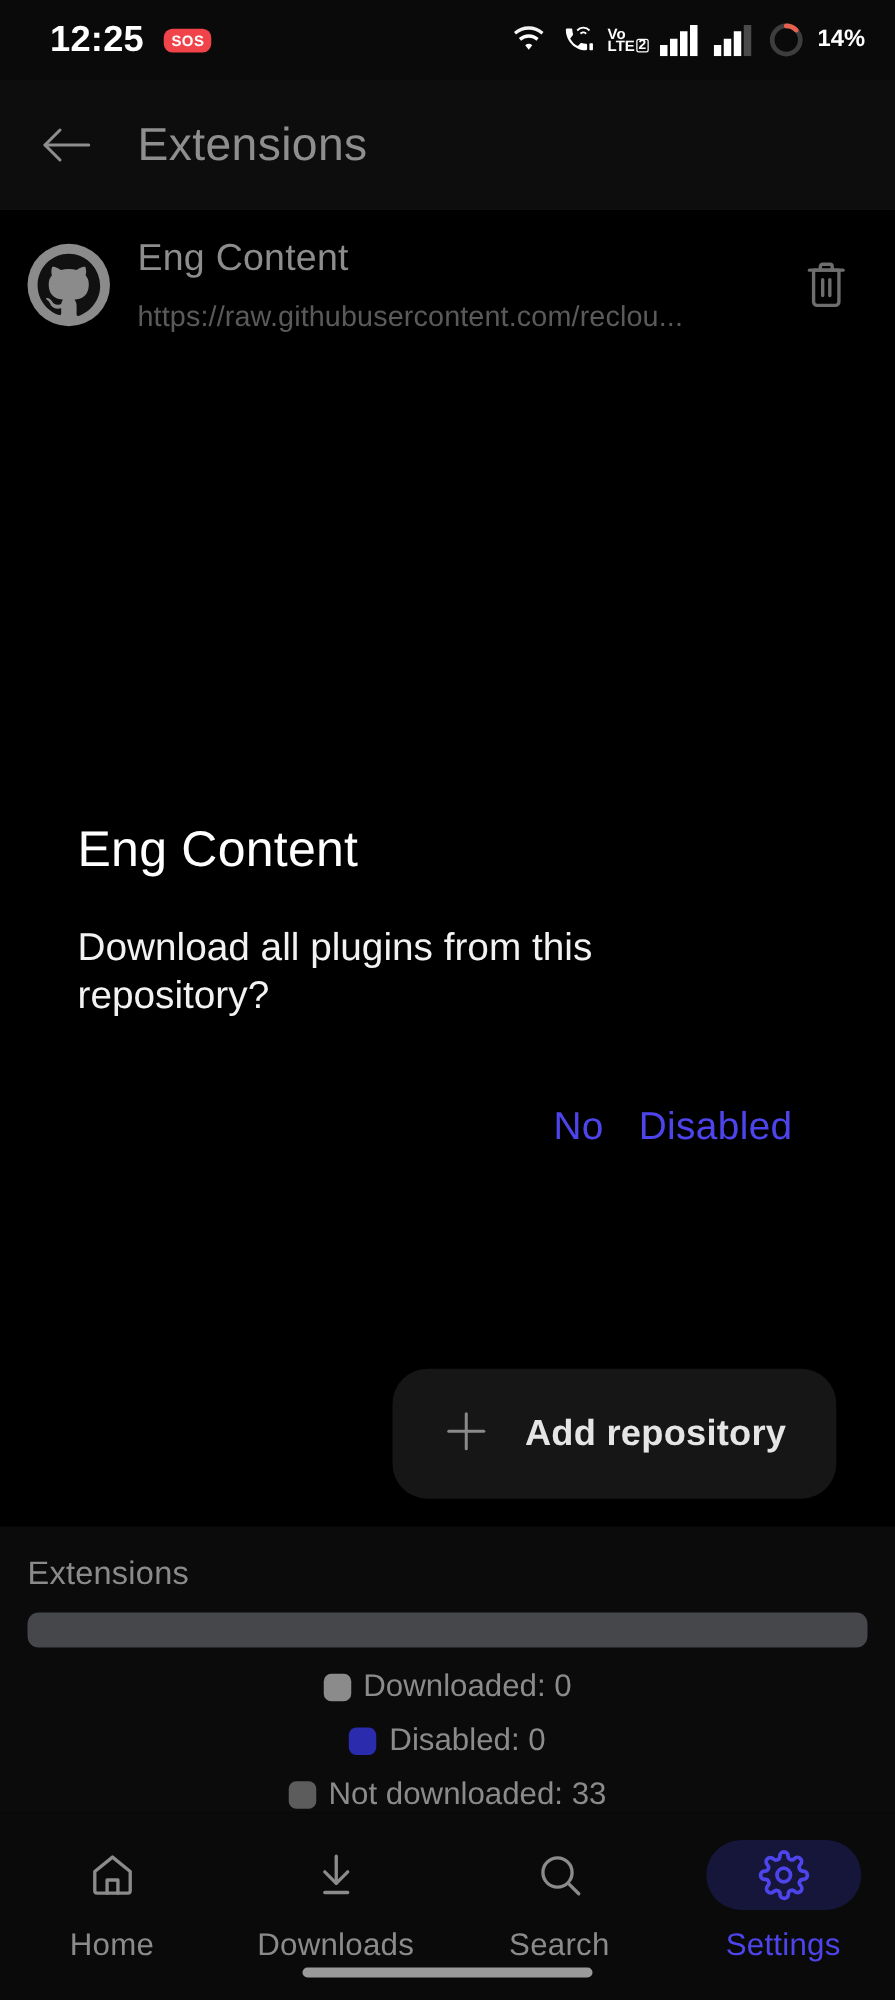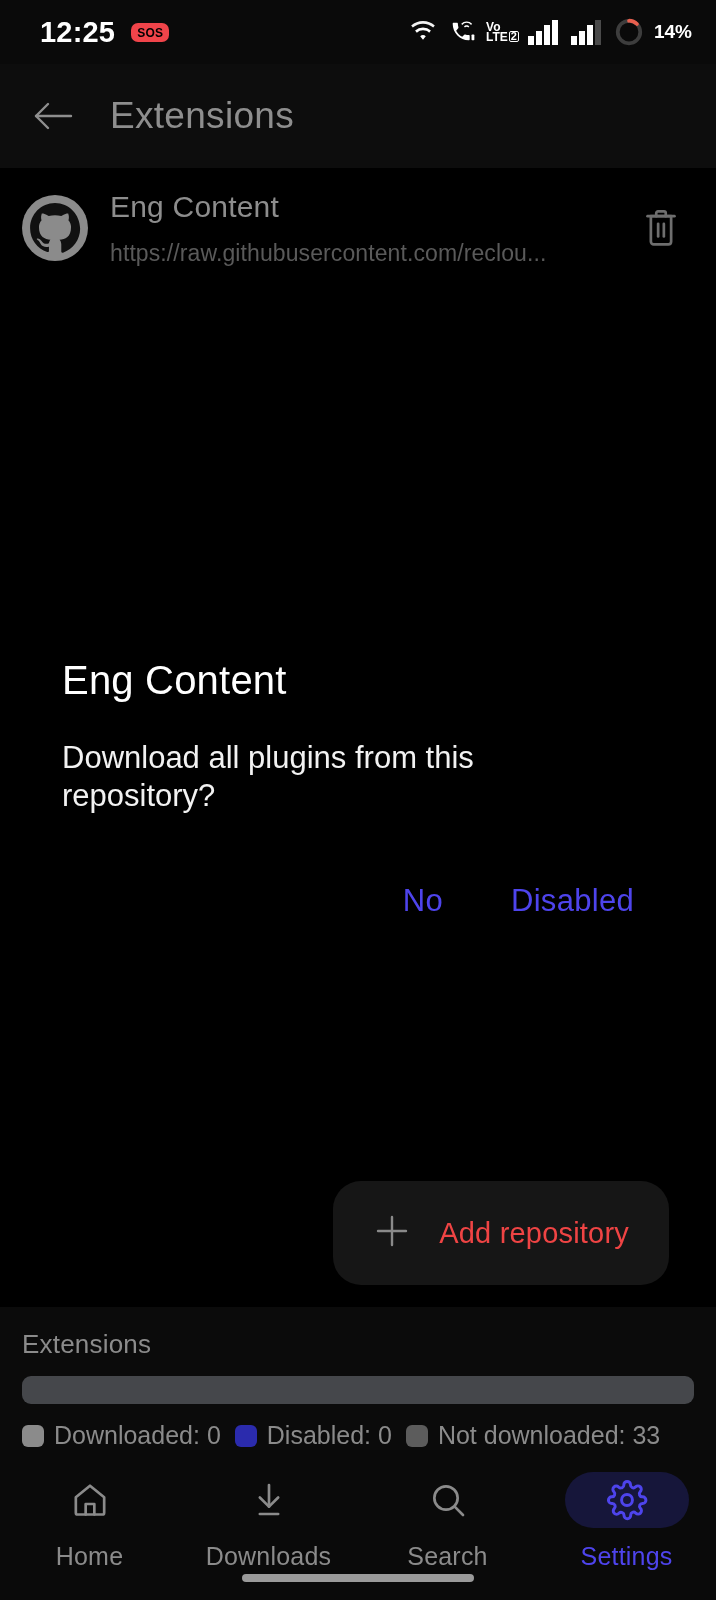--- a/index.html
+++ b/index.html
@@ -20,21 +20,21 @@
   .status-bar {
     height:64px; flex:0 0 64px;
     background:#0a0a0a;
     display:flex; align-items:center;
     padding:0 24px 0 40px;
     color:#fff;
   }
   .status-left { display:flex; align-items:center; gap:16px; }
   .clock { font-size:29px; font-weight:700; letter-spacing:.2px; color:#ffffff; }
   .sos-badge {
-    background:#f0444a; color:#000000;
+    background:#f0444a; color:#ffffff;
     font-size:12px; font-weight:700;
     border-radius:7px;
     padding:4px 6px 3px;
     letter-spacing:.3px;
     line-height:1;
   }
   .status-right {
     margin-left:auto;
     display:flex; align-items:center; gap:9px;text-align:center;
   }
@@ -105,21 +105,21 @@
     letter-spacing:.2px;
   }
   .dialog-msg {
     margin-top:36px;
     font-size:31px; color:#f2f2f2; font-weight:400;
     line-height:1.22; max-width:470px;
   }
   .dialog-actions {
     margin-top:62px;
     display:flex; justify-content:flex-end;
-    align-items:center; gap:40px;
+    align-items:center; 
     padding-right:6px;
   }
   .dialog-btn {
     font-size:31px; font-weight:500;
     color:#4e44ec; background:none; border:none;
     padding:6px 14px; letter-spacing:.3px;
     font-family:"Liberation Sans", sans-serif;
     cursor:pointer;
   }
 
@@ -128,21 +128,21 @@
     position:absolute;
     right:47px; bottom:22px;
     height:104px;
     display:flex; align-items:center;
     gap:28px;
     padding:0 40px;
     border-radius:28px;
     background:#161616;
   }
   .add-repo-label {
-    font-size:29px; font-weight:400; color:#ef4444;
+    font-size:29px; font-weight:700; color:#e5e5e5;
     letter-spacing:.2px;
   }
 
   
   .stats {
     flex:0 0 140px;
     background:#0b0b0b;
     padding:22px 22px 0 22px;
   }
   .stats-title { font-size:26px; color:#8b8b8b; letter-spacing:.2px; }
@@ -151,21 +151,21 @@
     height:28px; width:100%;
     border-radius:9px;
     background:#45474b;
     overflow:hidden;
     position:relative;
   }
   .progress-fill { height:100%; width:0%; background:#4e44ec; }
   .legend {
     margin-top:17px;
     display:flex; align-items:center; gap:14px;
-    font-size:25px; color:#8b8b8b;
+    font-size:25px; color:#8b8b8b;flex-direction:column;
   }
   .legend-item { display:flex; align-items:center; gap:10px; white-space:nowrap; }
   .legend-dot { width:22px; height:22px; border-radius:6px; flex:0 0 22px; }
 
   
   .bottom-nav {
     flex:0 0 150px;
     background:#0a0a0a;
     display:flex; align-items:flex-start;
     padding-top:22px;

